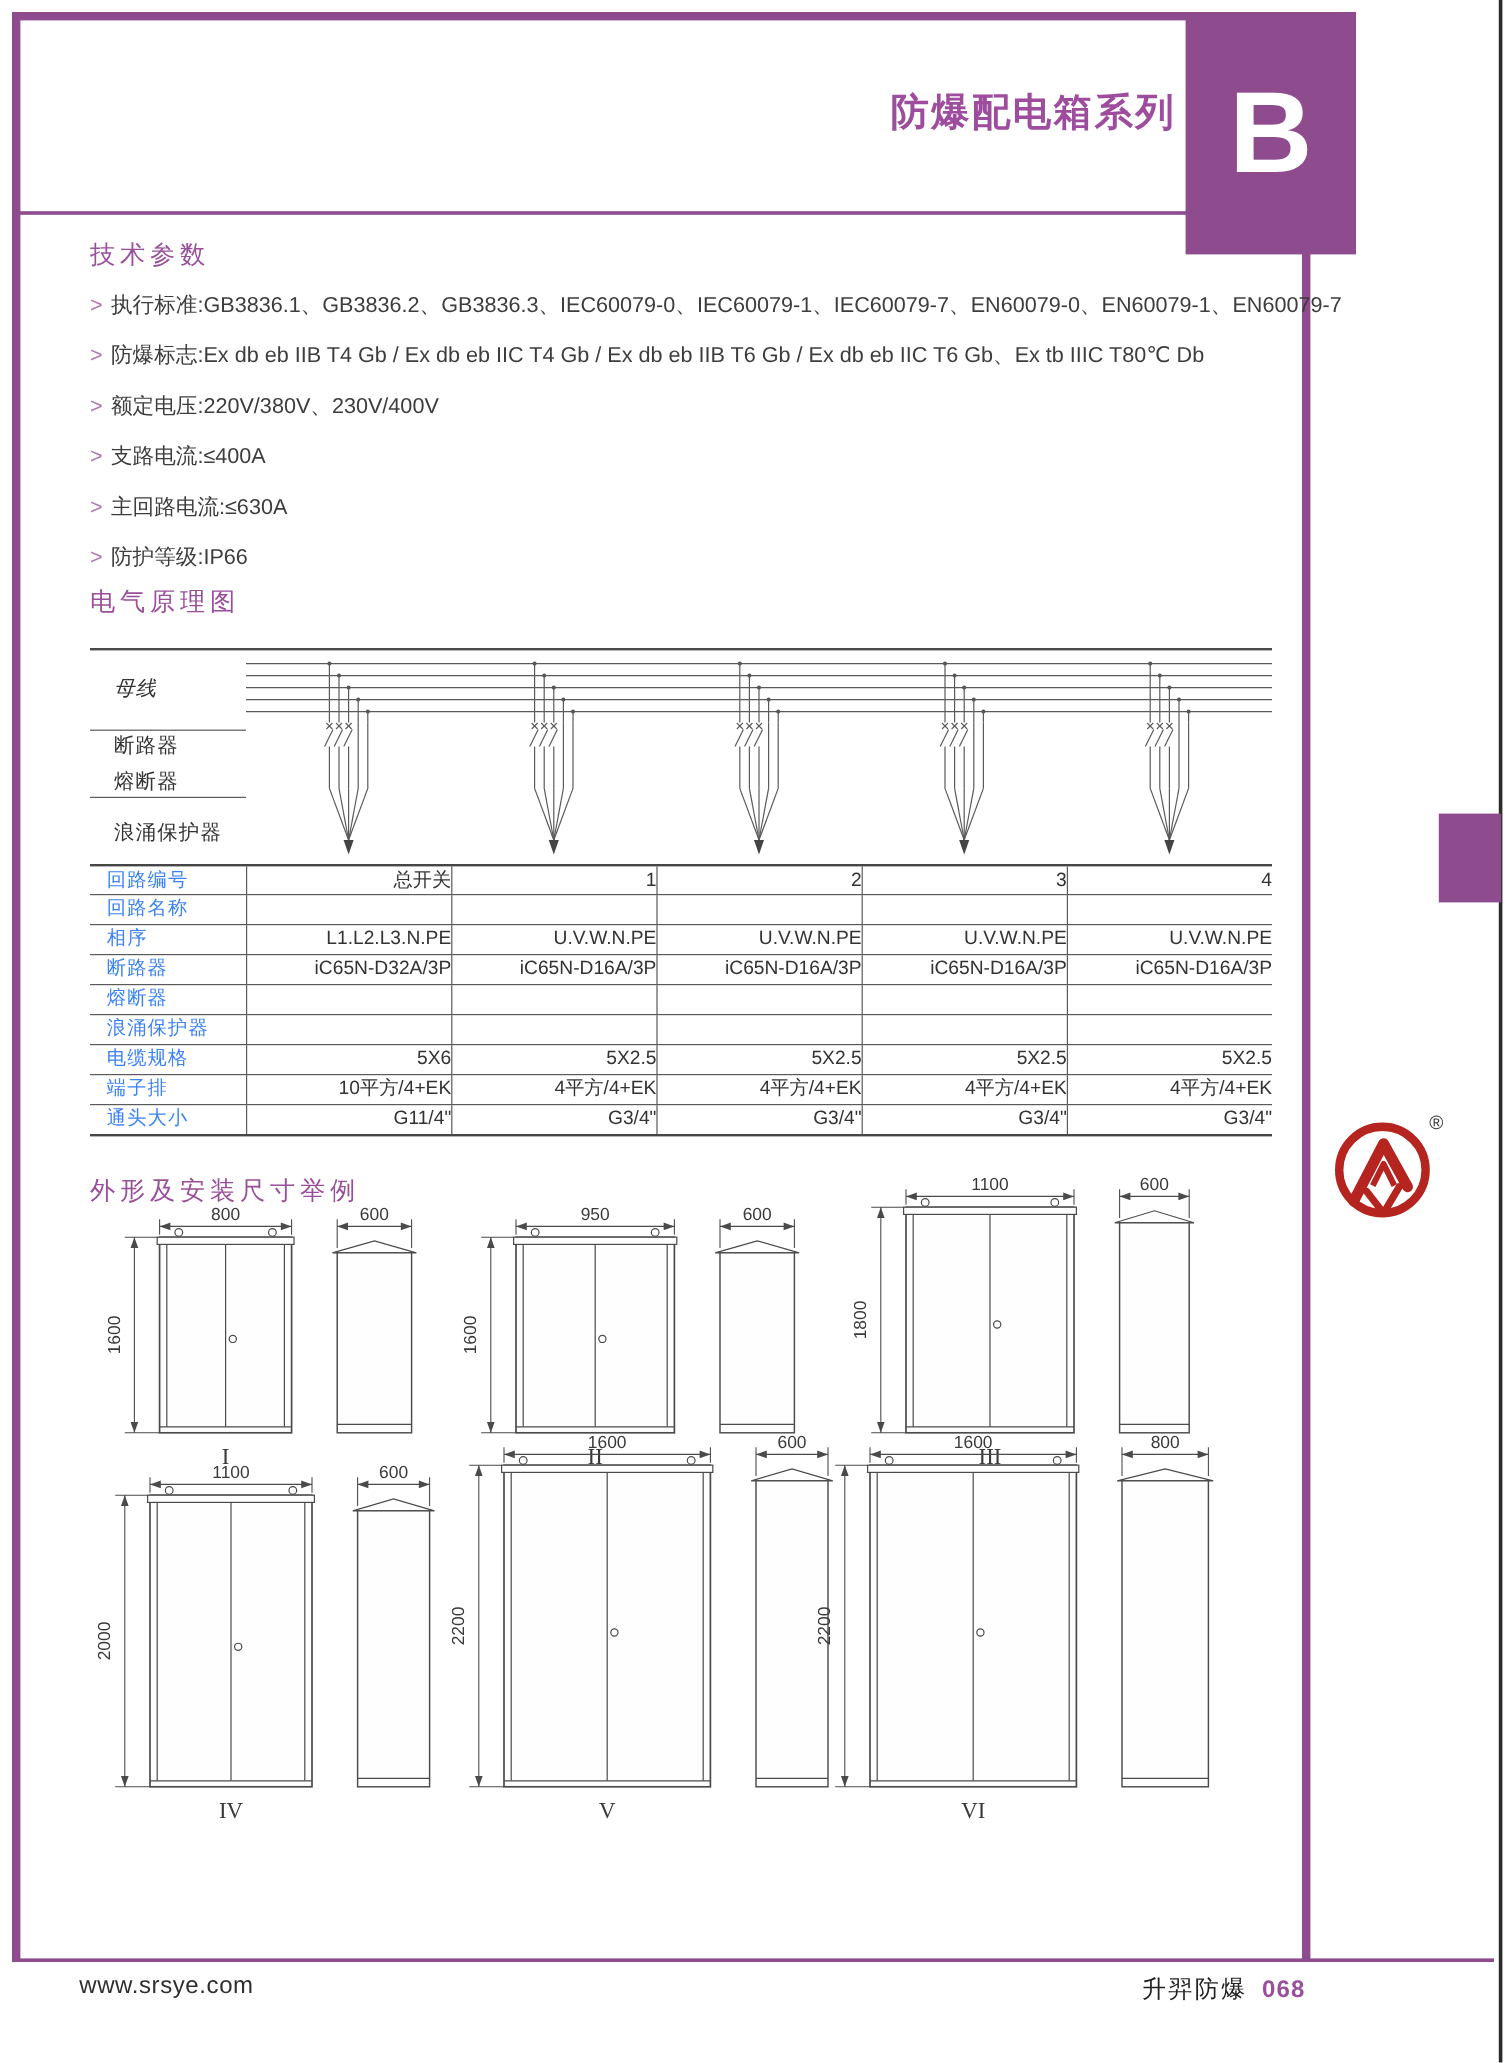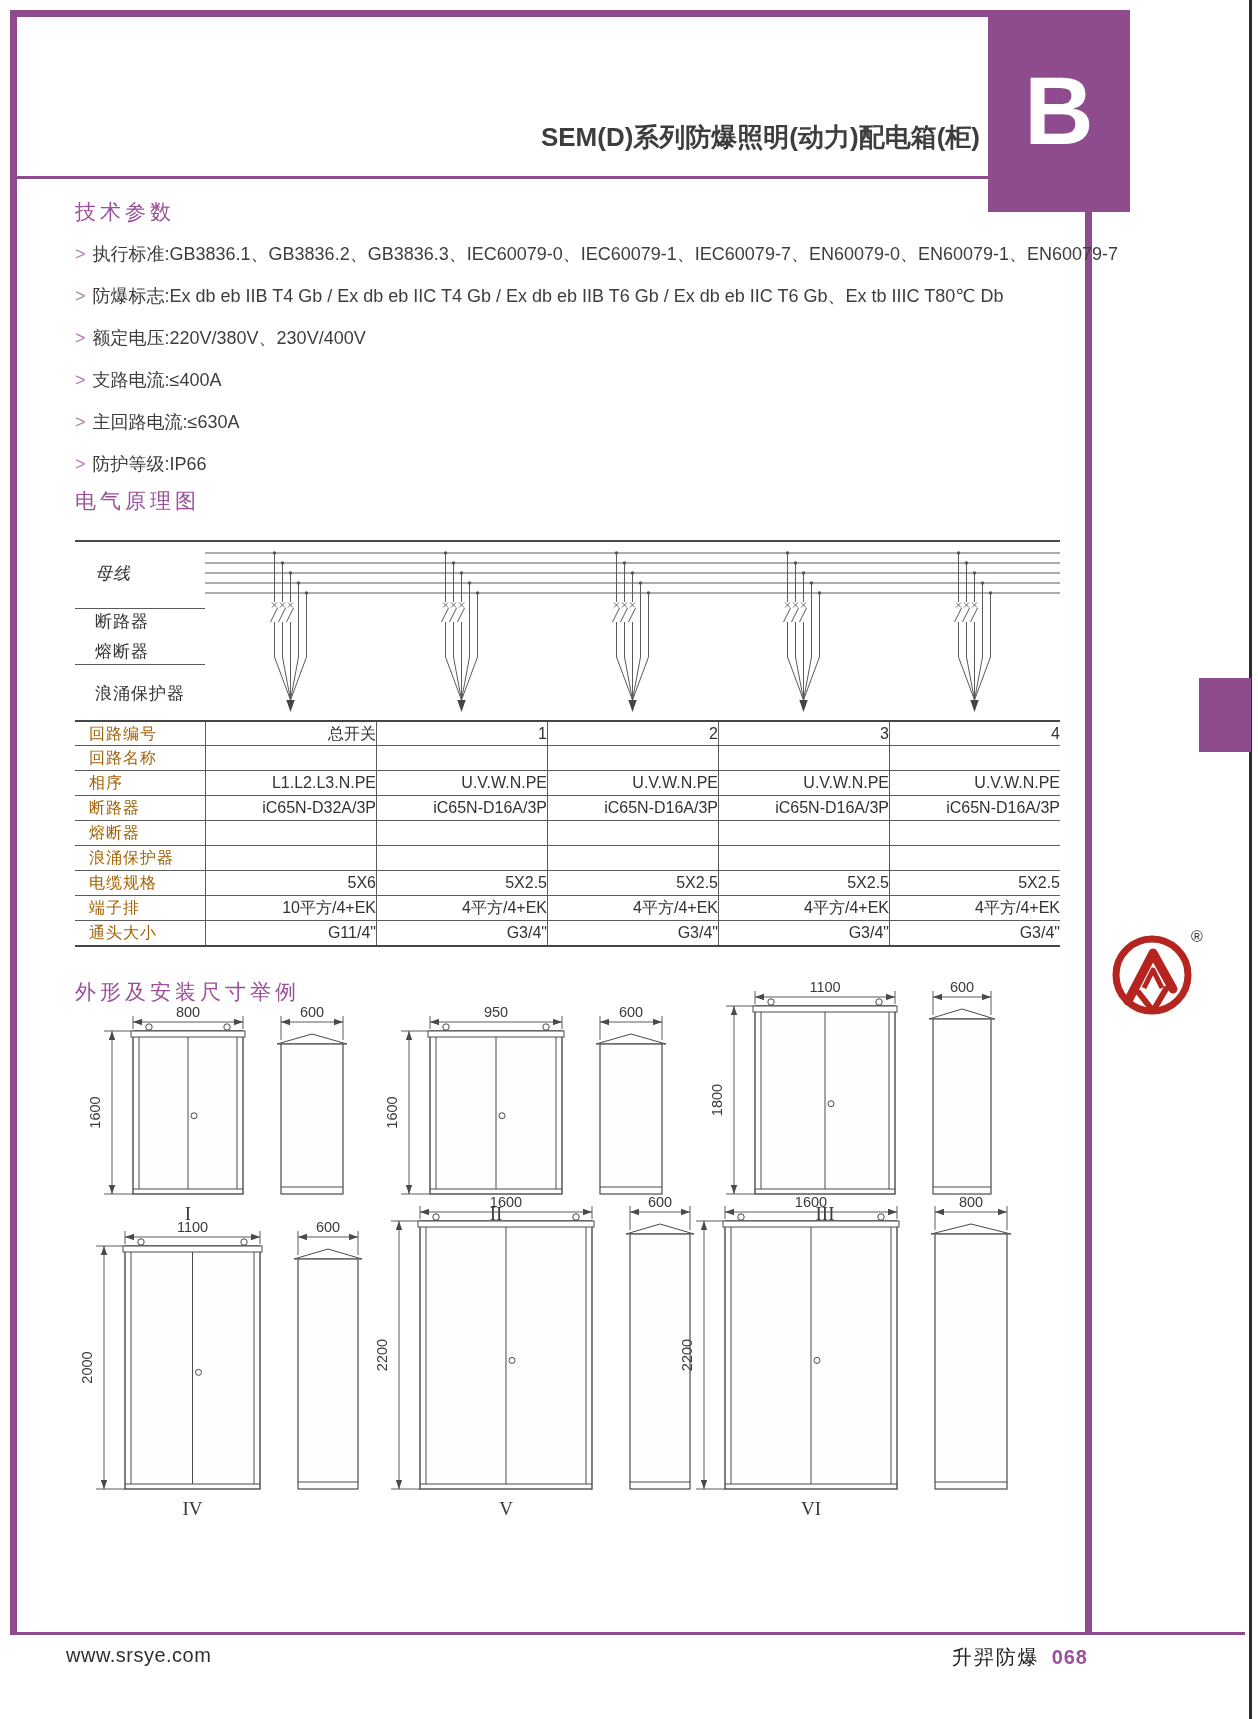--- a/index.html
+++ b/index.html
@@ -13,41 +13,41 @@
   .b-letter{color:#ffffff;font-weight:bold;font-size:96px;line-height:1;}
   .tech-item{position:absolute;left:75px;font-size:18px;white-space:nowrap;color:#3d3d3d;}
   .tech-item .gt{color:#b07ab0;margin-right:7px;font-size:18px;}
   
   #schematic{left:75px;top:540px;width:985px;height:403px;border-top:2px solid #4a4a4a;}
   .bus-label{position:absolute;left:20px;font-size:17px;color:#333;white-space:nowrap;letter-spacing:1px;}
   .lab-sep{position:absolute;left:0;width:130px;height:0;border-top:1.6px solid #5a5a5a;}
   #circuit-rows{position:absolute;left:0;top:178px;width:985px;border-bottom:2px solid #464646;}
   .c-row{display:grid;grid-template-columns:130px repeat(5,171px);height:25px;box-sizing:border-box;border-top:1.6px solid #5a5a5a;}
   .c-row.first{border-top:2px solid #464646;}
-  .c-label{font-size:16px;color:#a16207;padding-left:14px;line-height:23px;letter-spacing:1px;box-sizing:border-box;}
+  .c-label{font-size:16px;color:#3b82f6;padding-left:14px;line-height:23px;letter-spacing:1px;box-sizing:border-box;}
   .c-cell{font-size:16px;color:#333;text-align:right;line-height:23px;border-left:1.6px solid #5a5a5a;box-sizing:border-box;white-space:nowrap;overflow:hidden;}
   .cabinet{position:absolute;}
   .footer-web{font-size:20px;color:#2f2f2f;letter-spacing:0.5px;}
   .footer-brand{font-size:20px;color:#222;font-weight:normal;letter-spacing:2px;}
   .footer-num{font-size:20px;color:#9a4f9a;font-weight:bold;margin-left:12px;letter-spacing:1px;}
   .reg{font-size:16px;color:#3a3a3a;}
 </style>
 </head>
 <body>
 
 <div class="page">
 
   <div class="abs purple" style="left:10px;top:10px;width:1080px;height:7px"></div>
   <div class="abs purple" style="left:10px;top:10px;width:7px;height:1625px"></div>
   <div class="abs purple" style="left:1085px;top:176px;width:7px;height:1459px"></div>
   <div class="abs purple" style="left:10px;top:176px;width:1082px;height:3px"></div>
   <div class="abs" style="left:1249px;top:0;width:3px;height:1719px;background:#2c2c2c"></div>
   <div class="abs purple" style="left:1199px;top:678px;width:52px;height:74px"></div>
 
-  <div class="abs subtitle" style="right:278px;top:120px">SEM(D)系列防爆照明(动力)配电箱(柜)</div>
+  <div class="abs title" style="right:278px;top:72px">防爆配电箱系列</div>
   <div class="abs purple" style="left:988px;top:10px;width:142px;height:202px;display:flex;align-items:center;justify-content:center">
     <span class="b-letter">B</span>
   </div>
 
   <div class="abs hd" style="left:75px;top:198px">技术参数</div>
   <div id="tech-items">
       <div class="tech-item" style="top: 242px;"><span class="gt">&gt;</span><span>执行标准:GB3836.1、GB3836.2、GB3836.3、IEC60079-0、IEC60079-1、IEC60079-7、EN60079-0、EN60079-1、EN60079-7</span></div>
       <div class="tech-item" style="top: 284px;"><span class="gt">&gt;</span><span>防爆标志:Ex db eb IIB T4 Gb / Ex db eb IIC T4 Gb / Ex db eb IIB T6 Gb / Ex db eb IIC T6 Gb、Ex tb IIIC T80℃ Db</span></div>
       <div class="tech-item" style="top: 326px;"><span class="gt">&gt;</span><span>额定电压:220V/380V、230V/400V</span></div>
       <div class="tech-item" style="top: 368px;"><span class="gt">&gt;</span><span>支路电流:≤400A</span></div>

